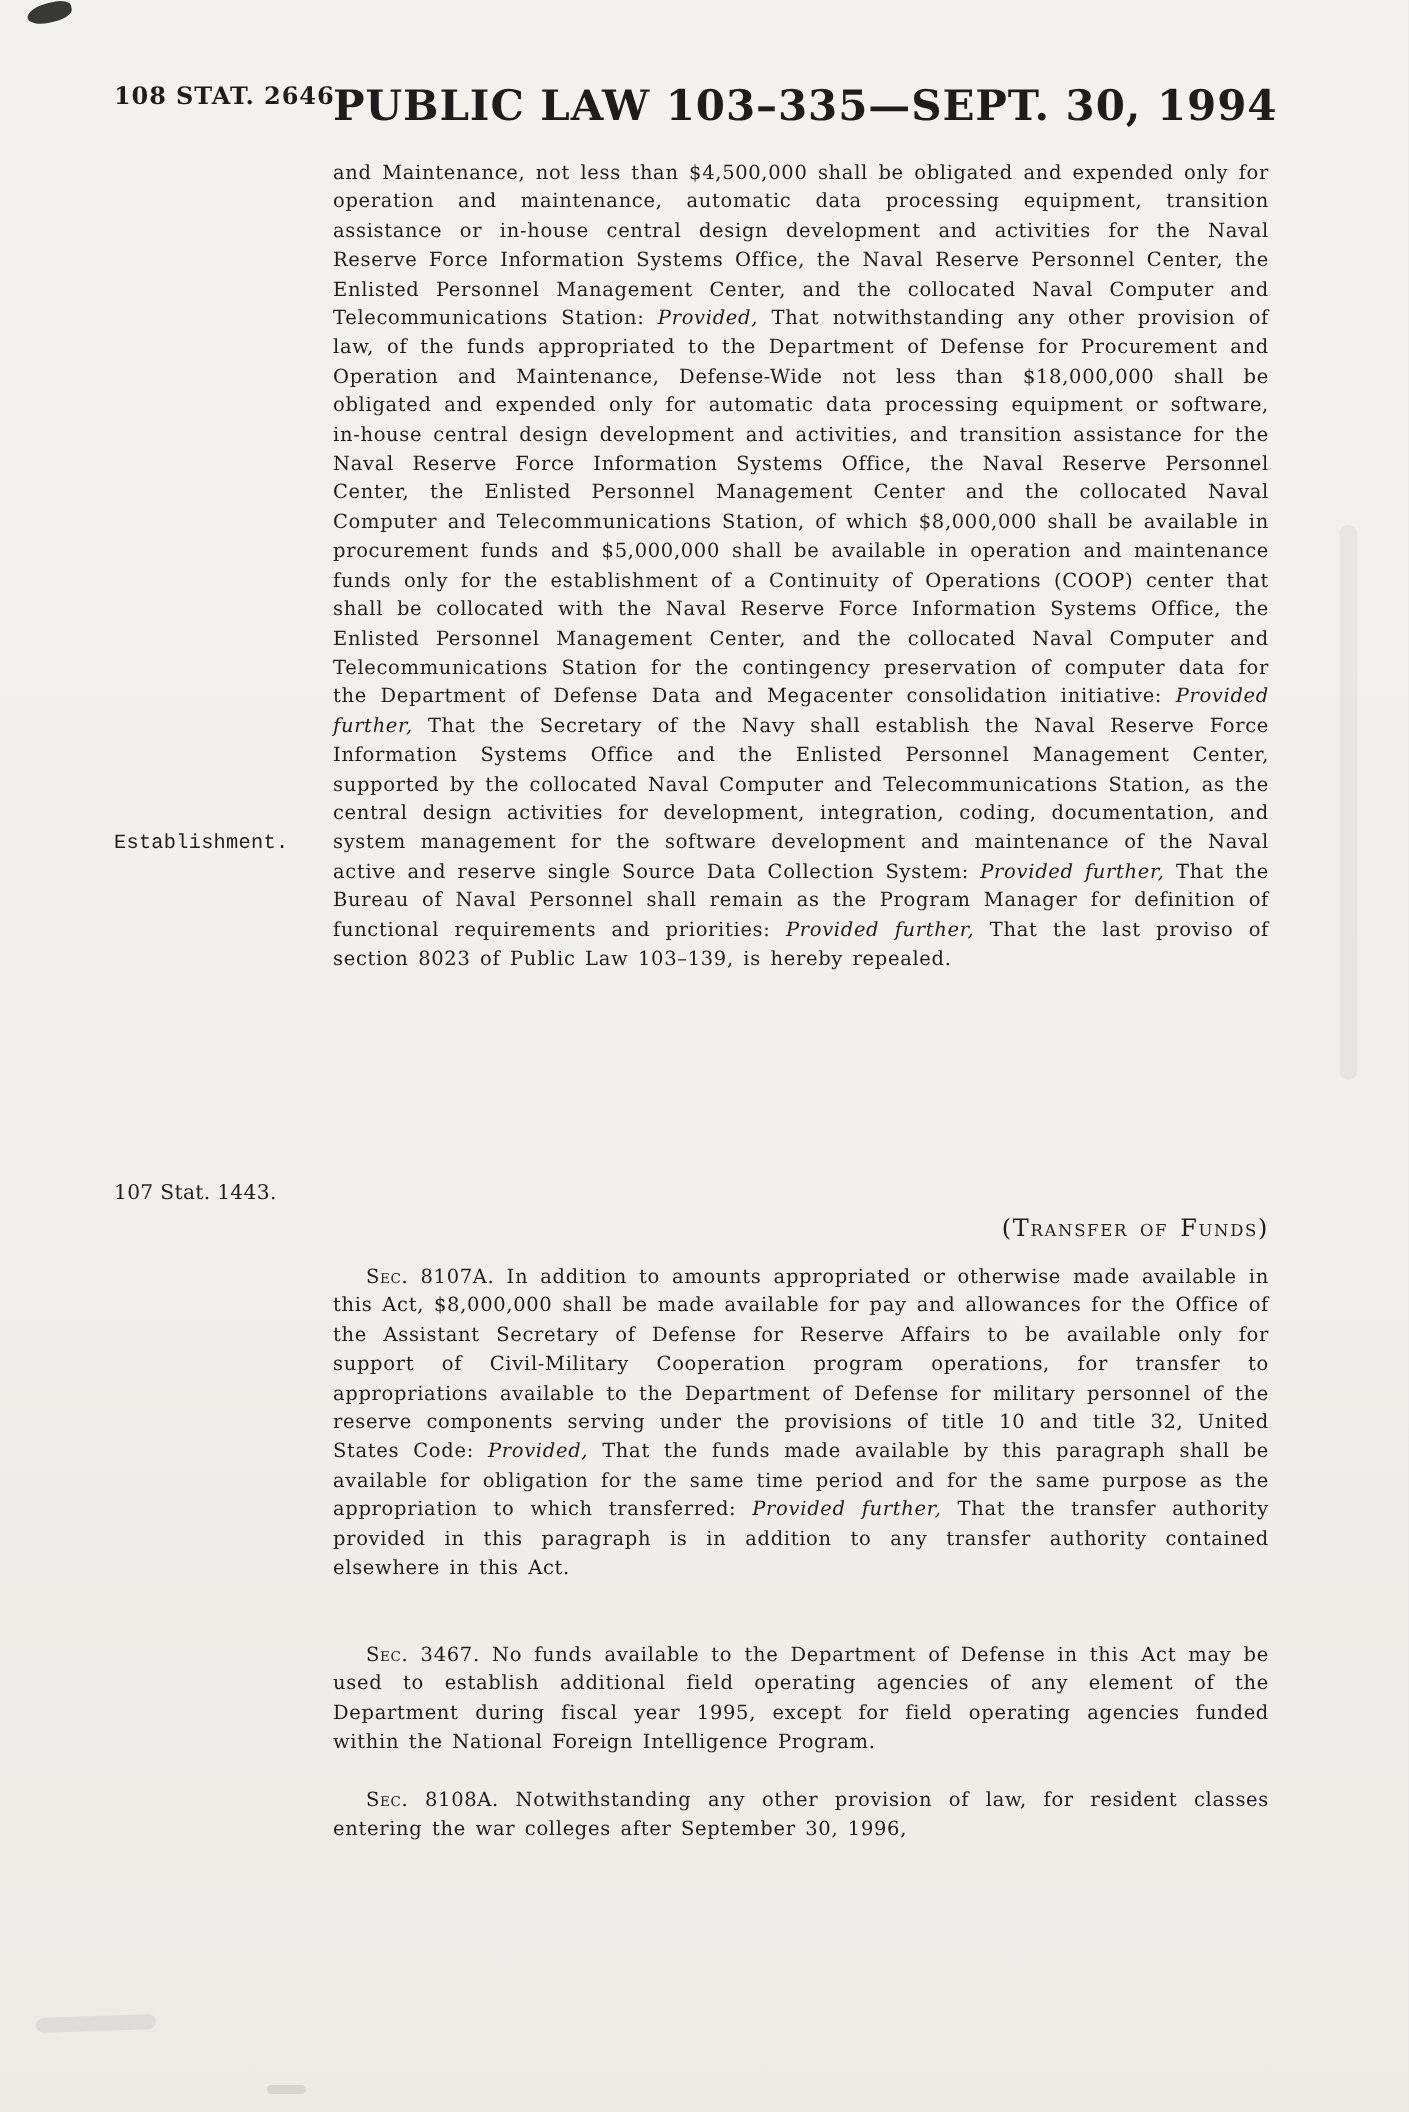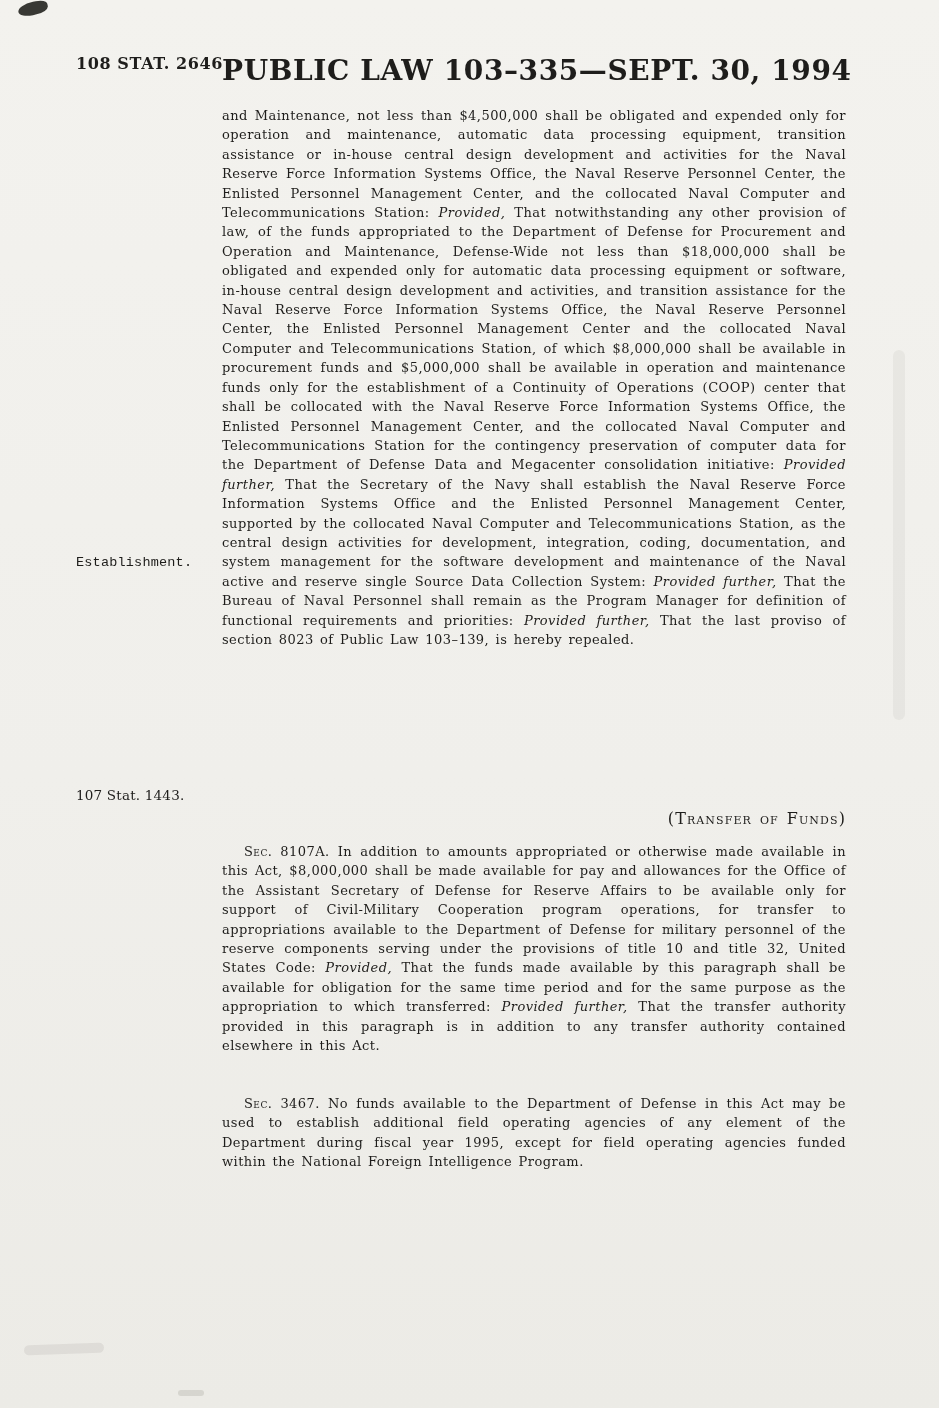--- a/index.html
+++ b/index.html
@@ -97,14 +97,15 @@
 
 
   <div class="body-block para1"><span>and Maintenance, not less than $4,500,000 shall be obligated and expended only for operation and maintenance, automatic data processing equipment, transition assistance or in-house central design development and activities for the Naval Reserve Force Information Systems Office, the Naval Reserve Personnel Center, the Enlisted Personnel Management Center, and the collocated Naval Computer and Telecommunications Station: </span><span class="italic">Provided,</span><span> That notwithstanding any other provision of law, of the funds appropriated to the Department of Defense for Procurement and Operation and Maintenance, Defense-Wide not less than $18,000,000 shall be obligated and expended only for automatic data processing equipment or software, in-house central design development and activities, and transition assistance for the Naval Reserve Force Information Systems Office, the Naval Reserve Personnel Center, the Enlisted Personnel Management Center and the collocated Naval Computer and Telecommunications Station, of which $8,000,000 shall be available in procurement funds and $5,000,000 shall be available in operation and maintenance funds only for the establishment of a Continuity of Operations (COOP) center that shall be collocated with the Naval Reserve Force Information Systems Office, the Enlisted Personnel Management Center, and the collocated Naval Computer and Telecommunications Station for the contingency preservation of computer data for the Department of Defense Data and Megacenter consolidation initiative: </span><span class="italic">Provided further,</span><span> That the Secretary of the Navy shall establish the Naval Reserve Force Information Systems Office and the Enlisted Personnel Management Center, supported by the collocated Naval Computer and Telecommunications Station, as the central design activities for development, integration, coding, documentation, and system management for the software development and maintenance of the Naval active and reserve single Source Data Collection System: </span><span class="italic">Provided further,</span><span> That the Bureau of Naval Personnel shall remain as the Program Manager for definition of functional requirements and priorities: </span><span class="italic">Provided further,</span><span> That the last proviso of section 8023 of Public Law 103–139, is hereby repealed.</span></div>
 
   <div class="body-block heading">(Transfer of Funds)</div>
 
   <div class="body-block para2"><span class="smallcaps">Sec.</span><span> 8107A. In addition to amounts appropriated or otherwise made available in this Act, $8,000,000 shall be made available for pay and allowances for the Office of the Assistant Secretary of Defense for Reserve Affairs to be available only for support of Civil-Military Cooperation program operations, for transfer to appropriations available to the Department of Defense for military personnel of the reserve components serving under the provisions of title 10 and title 32, United States Code: </span><span class="italic">Provided,</span><span> That the funds made available by this paragraph shall be available for obligation for the same time period and for the same purpose as the appropriation to which transferred: </span><span class="italic">Provided further,</span><span> That the transfer authority provided in this paragraph is in addition to any transfer authority contained elsewhere in this Act.</span></div>
 
   <div class="body-block para3"><span class="smallcaps">Sec.</span><span> 3467. No funds available to the Department of Defense in this Act may be used to establish additional field operating agencies of any element of the Department during fiscal year 1995, except for field operating agencies funded within the National Foreign Intelligence Program.</span></div>
 
+  <div class="body-block para4"><span class="smallcaps">Sec.</span><span> 8108A. Notwithstanding any other provision of law, for resident classes entering the war colleges after September 30, 1996,</span></div>
 
 </div>
 
 </body></html>

